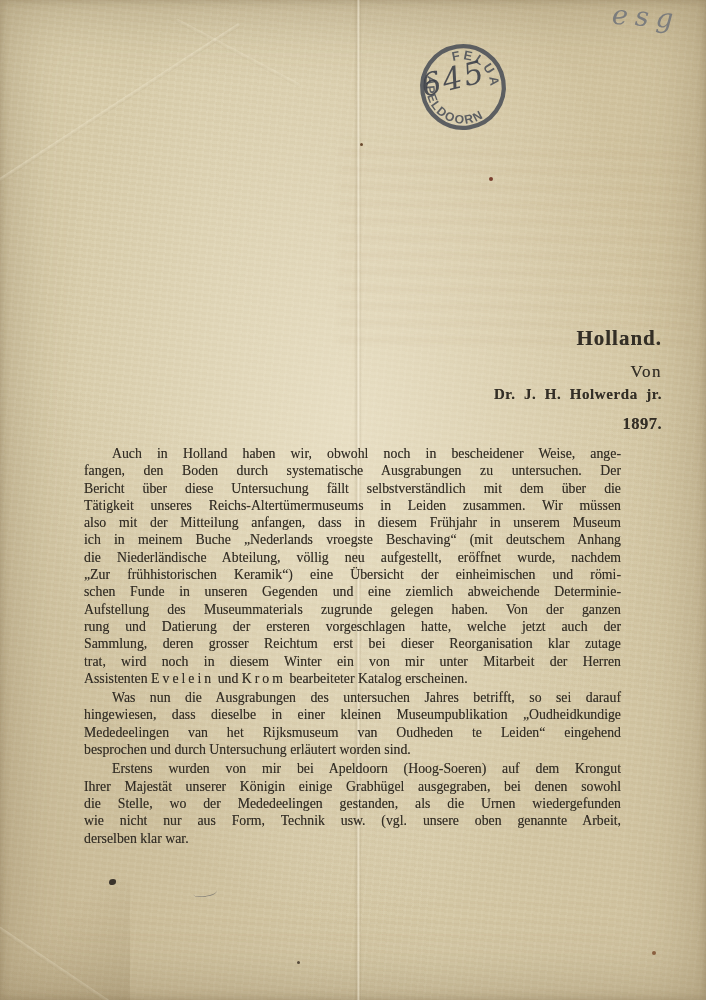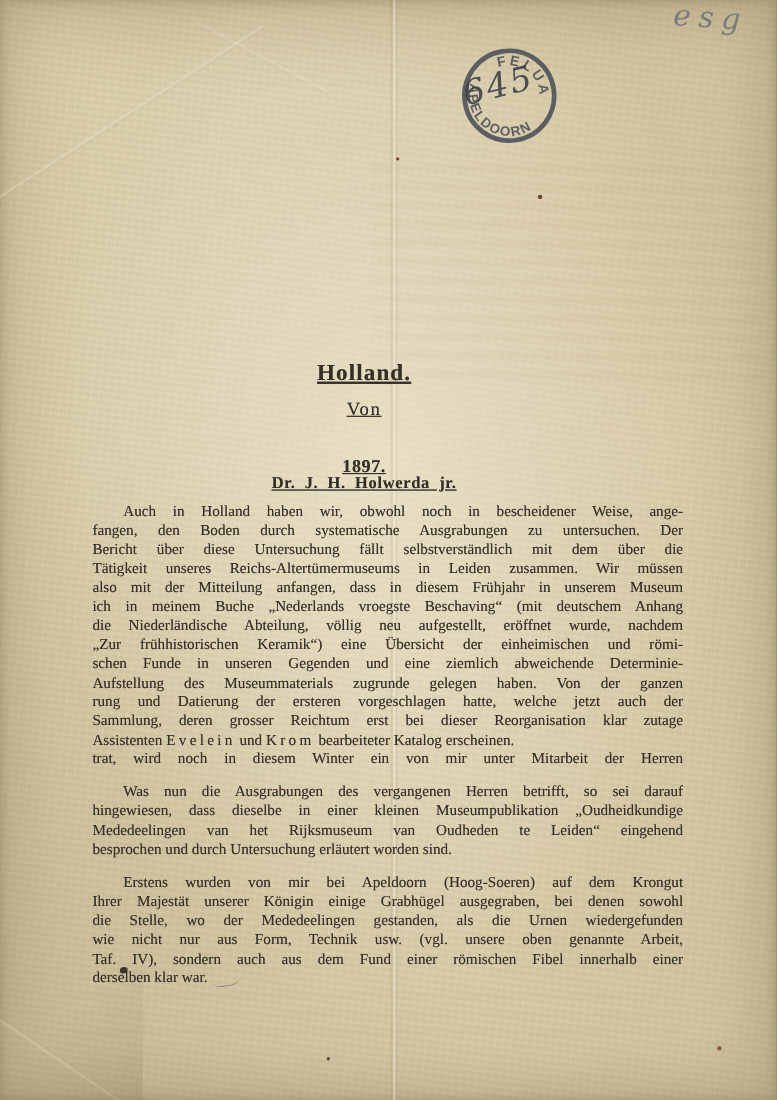--- a/index.html
+++ b/index.html
@@ -70,33 +70,33 @@
     letter-spacing:2px;opacity:.88;
   }
   
   .pencil-note{
     position:absolute;left:612px;top:2px;width:96px;
     font-family:"DejaVu Serif", serif;font-style:italic;
     font-size:27px;color:var(--pencil);letter-spacing:7px;
     transform:rotate(4deg);opacity:.8;
   }
   
-  .heading{position:absolute;left:0;width:662px;text-align:center;
-    text-shadow:0 0 .5px rgba(51,46,38,.55);text-decoration:underline;}
+  .heading{position:absolute;left:0;width:662px;text-align:right;
+    text-shadow:0 0 .5px rgba(51,46,38,.55);}
   .h-title{top:326px;font-size:21px;font-weight:700;letter-spacing:1px;}
   .h-von{top:362px;font-size:17px;letter-spacing:1.5px;font-weight:400;}
-  .h-author{top:386px;font-size:15px;font-weight:700;letter-spacing:.6px;word-spacing:4px;margin-top:46px;}
+  .h-author{top:386px;font-size:15px;font-weight:700;letter-spacing:.6px;word-spacing:4px;}
   .h-year{top:414px;font-size:16.5px;font-weight:700;letter-spacing:.5px;}
   
   .body-text{
     position:absolute;left:84px;top:443px;width:537px;
     font-size:13.8px;line-height:17.3px;
     text-shadow:0 0 .45px rgba(51,46,38,.5);
   }
-  .para{margin:13px 0 2px 0;}
+  .para{margin:2px 0 2px 0;}
   .line{text-align:justify;text-align-last:justify;white-space:normal;}
   .line.last{text-align-last:left;}
   .line.first{text-indent:28px;}
   .spaced{letter-spacing:3px;}
   
   .squiggle{position:absolute;left:193px;top:888px;width:24px;height:8px;
     border-bottom:1.5px solid rgba(85,88,95,.55);border-radius:50%;
     transform:rotate(-8deg);}
 </style>
 </head>
@@ -149,34 +149,33 @@
         <div class="line">Bericht über diese Untersuchung fällt selbstverständlich mit dem über die</div>
         <div class="line">Tätigkeit unseres Reichs-Altertümermuseums in Leiden zusammen. Wir müssen</div>
         <div class="line">also mit der Mitteilung anfangen, dass in diesem Frühjahr in unserem Museum</div>
         <div class="line">ich in meinem Buche „Nederlands vroegste Beschaving“ (mit deutschem Anhang</div>
         <div class="line">die Niederländische Abteilung, völlig neu aufgestellt, eröffnet wurde, nachdem</div>
         <div class="line">„Zur frühhistorischen Keramik“) eine Übersicht der einheimischen und römi-</div>
         <div class="line">schen Funde in unseren Gegenden und eine ziemlich abweichende Determinie-</div>
         <div class="line">Aufstellung des Museummaterials zugrunde gelegen haben. Von der ganzen</div>
         <div class="line">rung und Datierung der ersteren vorgeschlagen hatte, welche jetzt auch der</div>
         <div class="line">Sammlung, deren grosser Reichtum erst bei dieser Reorganisation klar zutage</div>
+        <div class="line">trat, wird noch in diesem Winter ein von mir unter Mitarbeit der Herren</div>
         <div class="line last"><span>Assistenten </span><span class="spaced">Evelein</span><span> und </span><span class="spaced">Krom</span><span> bearbeiteter Katalog erscheinen.</span></div>
-        <div class="line">trat, wird noch in diesem Winter ein von mir unter Mitarbeit der Herren</div>
       </div>
       <div class="para">
-        <div class="line first">Was nun die Ausgrabungen des vergangenen Herren betrifft, so sei darauf</div>
+        <div class="line first">Was nun die Ausgrabungen des untersuchen Jahres betrifft, so sei darauf</div>
         <div class="line">hingewiesen, dass dieselbe in einer kleinen Museumpublikation „Oudheidkundige</div>
         <div class="line">Mededeelingen van het Rijksmuseum van Oudheden te Leiden“ eingehend</div>
         <div class="line last">besprochen und durch Untersuchung erläutert worden sind.</div>
       </div>
       <div class="para">
         <div class="line first">Erstens wurden von mir bei Apeldoorn (Hoog-Soeren) auf dem Krongut</div>
         <div class="line">Ihrer Majestät unserer Königin einige Grabhügel ausgegraben, bei denen sowohl</div>
         <div class="line">die Stelle, wo der Mededeelingen gestanden, als die Urnen wiedergefunden</div>
         <div class="line">wie nicht nur aus Form, Technik usw. (vgl. unsere oben genannte Arbeit,</div>
-        <div class="line">Taf. IV), sondern auch aus dem Fund einer römischen Fibel innerhalb einer</div>
         <div class="line last">derselben klar war.</div>
       </div>
     </div>
 
   <div class="squiggle"></div>
 
 </div>
 
 </body></html>

